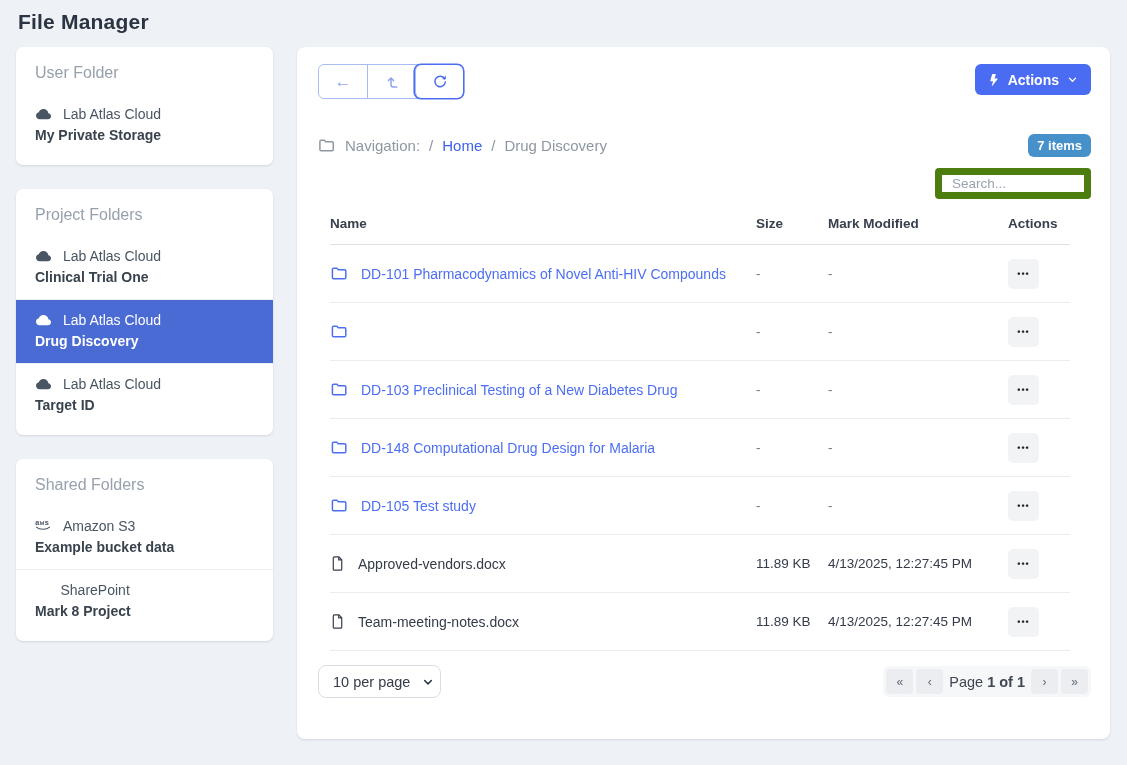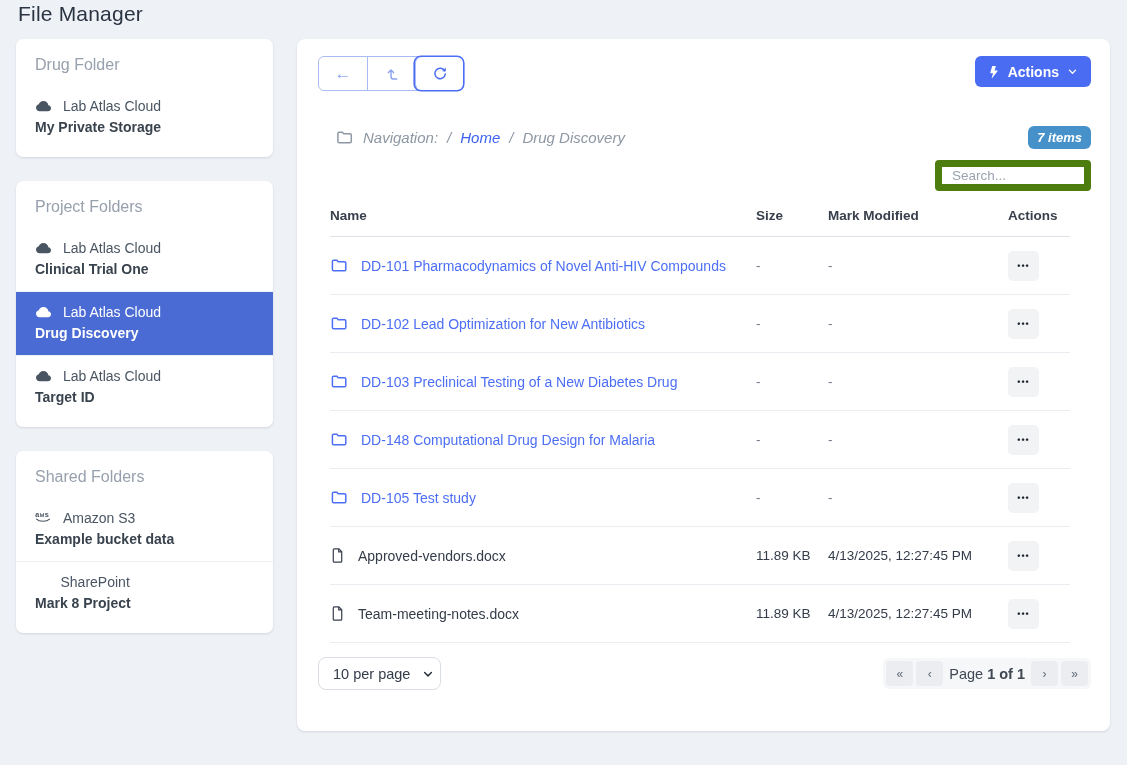--- a/index.html
+++ b/index.html
@@ -5,22 +5,22 @@
   * { margin:0; padding:0; box-sizing:border-box; }
   html,body { width:1127px; height:765px; }
   body {
     font-family:"Liberation Sans", sans-serif;
     background:#eef1f6;
     color:#343b49;
     overflow:hidden;
   }
   .page { width:1127px; height:765px; }
   .app-title {
-    font-size:21px; font-weight:400; color:#2b3442;
-    padding:2px 0 13px 18px; letter-spacing:.2px;
+    font-size:21px; font-weight:700; color:#2b3442;
+    padding:10px 0 13px 18px; letter-spacing:.2px;
   }
   .layout { display:flex; align-items:flex-start; gap:24px; padding:0 17px 20px 16px; }
 
   
   .sidebar { width:257px; flex:none; display:flex; flex-direction:column; gap:24px; }
   .side-card {
     background:#fff; border-radius:7px;
     box-shadow:0 1px 2px rgba(16,24,40,.05), 0 1px 3px rgba(16,24,40,.07);
     padding:17px 0 8px; overflow:hidden;
   }
@@ -54,21 +54,21 @@
   .tb-btn + .tb-btn { border-left:1px solid #a9bbf3; }
   .tb-btn:first-child { border-radius:6px 0 0 6px; }
   .tb-btn:last-child { border-radius:0 6px 6px 0; }
   .tb-btn.active { box-shadow:0 0 0 1.6px #4c6ef5; border-radius:6px; color:#4c6ef5; position:relative; z-index:1; }
   .actions-btn {
     display:inline-flex; align-items:center; gap:8px;
     background:#4a6cf2; color:#fff; border:none; border-radius:6px;
     height:31px; padding:0 13px; font-size:14px; font-weight:700; cursor:pointer;
     font-family:"Liberation Sans", sans-serif;
   }
-  .breadcrumb-row { display:flex; justify-content:space-between; align-items:center; padding:35px 19px 0 38px;font-style:italic; }
+  .breadcrumb-row { display:flex; justify-content:space-between; align-items:center; padding:35px 19px 0 20px; }
   .breadcrumb { display:flex; align-items:center; gap:9px; font-size:15px; color:#8d97a3; }
   .crumb-link { color:#3e63ee; text-decoration:none; cursor:pointer; }
   .crumb-current { color:#8d97a3; }
   .badge {
     background:#4791ca; color:#fff; font-size:13px; font-weight:700;
     border-radius:6px; padding:4px 9px;
   }
   .search-row { display:flex; justify-content:flex-end; padding:11px 19px 0; }
   .search-input {
     width:156px; height:31px; border:7px solid #4d7c0f; border-radius:4px;
@@ -116,21 +116,21 @@
 <body>
 
 <div class="page">
   <div class="app-title">File Manager</div>
 
   <div class="layout">
 
     <div class="sidebar">
 
       <div class="side-card">
-        <div class="side-heading">Drug Folder</div>
+        <div class="side-heading">User Folder</div>
         <div class="side-item">
           <div class="si-top">
             <span class="icon">
               <svg width="17" height="15" viewBox="0 0 16 16">
                   <path fill="currentColor" d="M4.406 3.342A5.53 5.53 0 0 1 8 2c2.69 0 4.923 2 5.166 4.579C14.758 6.804 16 8.137 16 9.773 16 11.569 14.502 13 12.687 13H3.781C1.708 13 0 11.366 0 9.318c0-1.763 1.266-3.223 2.942-3.593.143-.863.698-1.723 1.464-2.383z"></path>
                 </svg>
             </span>
             <span class="si-provider">Lab Atlas Cloud</span>
           </div>
           <div class="si-name">My Private Storage</div>
@@ -288,21 +288,20 @@
             </div>
         </div>
 
         <div class="trow">
           <div class="cell-name">
             <span class="icon folder-ic">
                 <svg width="18" height="17" viewBox="0 0 16 16">
                   <path d="M1.8 4.2c0-.7.5-1.2 1.2-1.2h3l1.3 1.4h5.9c.7 0 1.2.5 1.2 1.2v6.2c0 .7-.5 1.2-1.2 1.2H3c-.7 0-1.2-.5-1.2-1.2z" fill="none" stroke="currentColor" stroke-width="1.4"></path>
                 </svg>
               </span>
-            <a class="folder-link">DD-102 Lead Optimization for New Antibiotics</a>
           </div>
           <div class="cell-size dash">-</div>
           <div class="cell-mod dash">-</div>
           <div>
               <button class="dots-btn">
                 <span>•••</span>
               </button>
             </div>
         </div>
 

